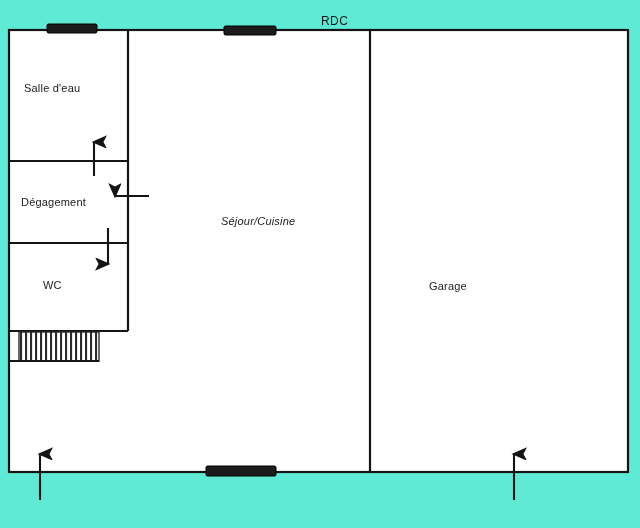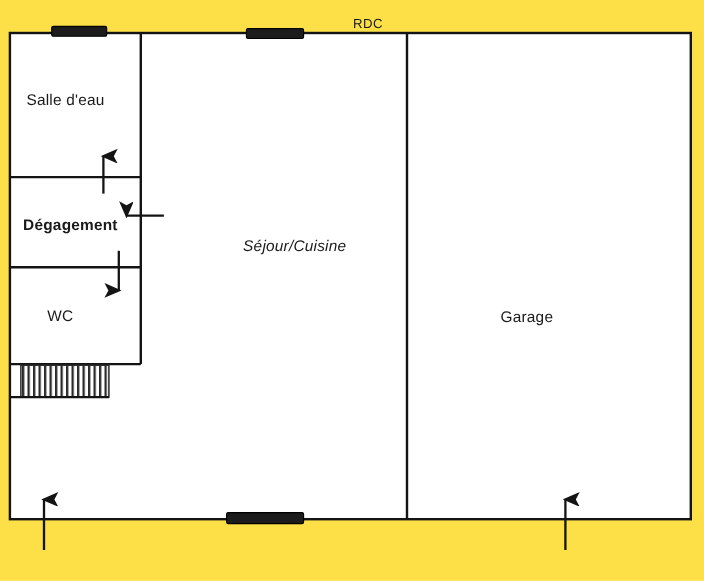--- a/index.html
+++ b/index.html
@@ -12,50 +12,50 @@
     height: 528px;
     font-family: "Liberation Sans", sans-serif;
     position: relative;
     overflow: hidden;
   }
   #plan-root {
     position: absolute;
     left: 0; top: 0;
     width: 640px;
     height: 528px;
-    background: #fde047;
+    background: #5eead4;
   }
   svg.plan-svg {
     position: absolute;
     left: 0; top: 0;
     width: 640px;
     height: 528px;
     display: block;
   }
   .room-label {
     position: absolute;
     color: #1a1a1a;
-    font-size: 14px;
+    font-size: 11px;
     letter-spacing: 0.2px;
     white-space: nowrap;
     font-family: "Liberation Sans", sans-serif;
   }
   .plan-title {
     position: absolute;
     color: #1a1a1a;
     font-size: 12px;
     letter-spacing: 0.4px;
     white-space: nowrap;
     font-family: "Liberation Sans", sans-serif;
   }
   .lbl-salle-deau { left: 24px;  top: 82px;  }
-  .lbl-degagement { left: 21px;  top: 196px; font-weight: bold; }
+  .lbl-degagement { left: 21px;  top: 196px; }
   .lbl-wc         { left: 43px;  top: 279px; text-align: center; }
   .lbl-sejour     { left: 221px; top: 215px; font-style: italic; }
-  .lbl-garage     { left: 455px; top: 280px; text-align: center; }
+  .lbl-garage     { left: 429px; top: 280px; text-align: center; }
   .lbl-rdc        { left: 321px; top: 14px;  }
 </style>
 </head>
 <body>
 
 <div id="plan-root">
 
   <svg class="plan-svg" viewBox="0 0 640 528" xmlns="http://www.w3.org/2000/svg">
 
     <defs>

